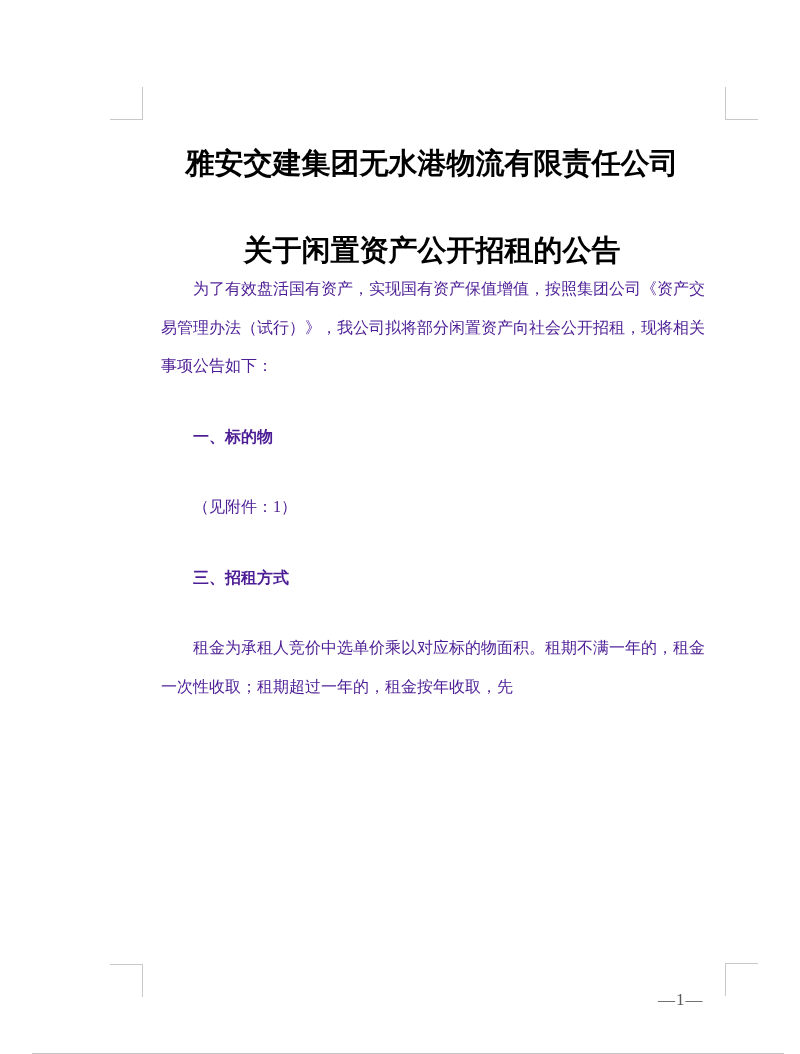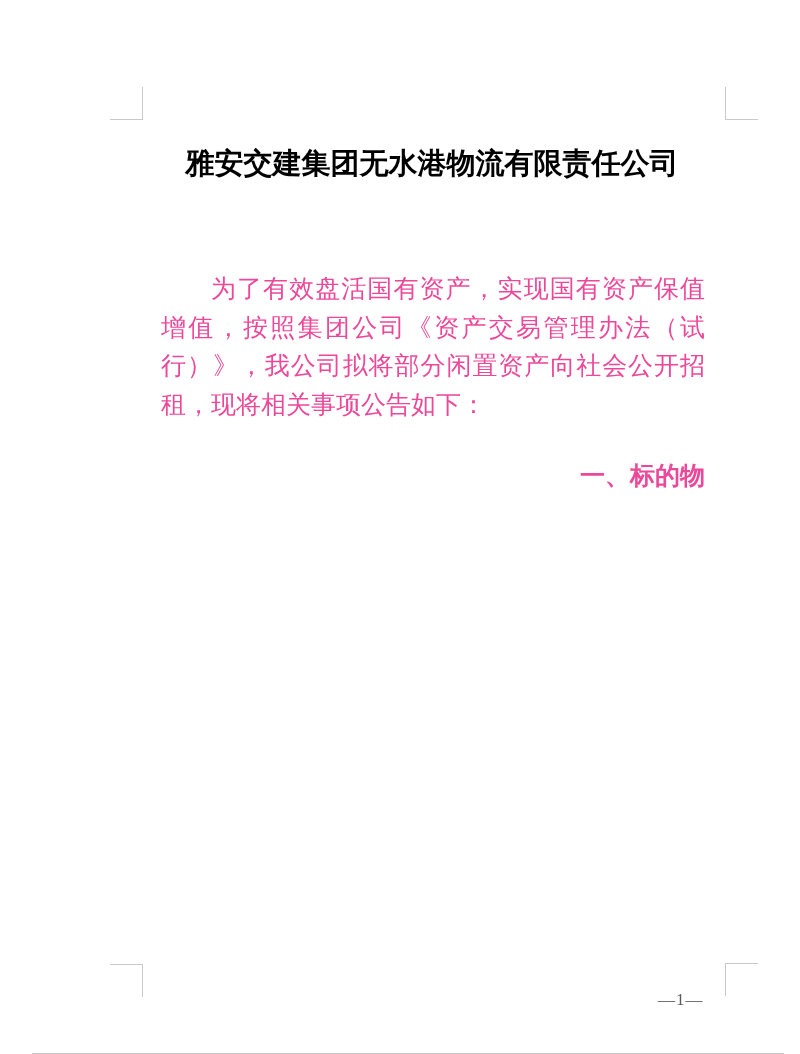--- a/index.html
+++ b/index.html
@@ -25,30 +25,30 @@
     font-size: 29px;
     line-height: 55px;
     color: #000000;
   }
   
   .doc-body {
     position: absolute;
     left: 97px;
     top: 206px;
     width: 608px;
-    font-size: 25px;
+    font-size: 16px;
     line-height: 38.5px;
     text-align: justify;
-    color: #ec4899;
+    color: #4c1d95;
   }
   .doc-body p { margin: 0; text-indent: 2em; }
   .doc-body p.heading {
     font-family: "Liberation Sans", sans-serif;
     font-weight: 700;
-    text-align: right;
+    text-align: left;
   }
   
   .crop { position: absolute; }
   .crop-tl { left: 78px;  top: 55px;  width: 21px; height: 23px;
              border-right: 1px solid #c9c9c9; border-bottom: 1px solid #c9c9c9; }
   .crop-tr { left: 693px; top: 55px;  width: 24px; height: 23px;
              border-left: 1px solid #c9c9c9;  border-bottom: 1px solid #c9c9c9; }
   .crop-bl { left: 78px;  top: 932px; width: 24px; height: 23px;
              border-top: 1px solid #c9c9c9;   border-right: 1px solid #c9c9c9; }
   .crop-br { left: 693px; top: 931px; width: 25px; height: 24px;
@@ -99,25 +99,29 @@
 
 <div class="screen">
 
   <div class="crop crop-tl"></div>
   <div class="crop crop-tr"></div>
   <div class="crop crop-bl"></div>
   <div class="crop crop-br"></div>
 
   <div class="doc-title">
     <div>雅安交建集团无水港物流有限责任公司</div>
+    <div>关于闲置资产公开招租的公告</div>
   </div>
 
   <div class="doc-body">
     <p>为了有效盘活国有资产，实现国有资产保值增值，按照集团公司《资产交易管理办法（试行）》，我公司拟将部分闲置资产向社会公开招租，现将相关事项公告如下：</p>
     <p class="heading">一、标的物</p>
+    <p>（见附件：1）</p>
+    <p class="heading">三、招租方式</p>
+    <p>租金为承租人竞价中选单价乘以对应标的物面积。租期不满一年的，租金一次性收取；租期超过一年的，租金按年收取，先</p>
   </div>
 
   <div class="page-number">—1—</div>
 
   <div class="status-bar">
     <div class="status-divider d1"></div>
     <div class="status-divider d2"></div>
     <div class="status-divider d3"></div>
   </div>
 

